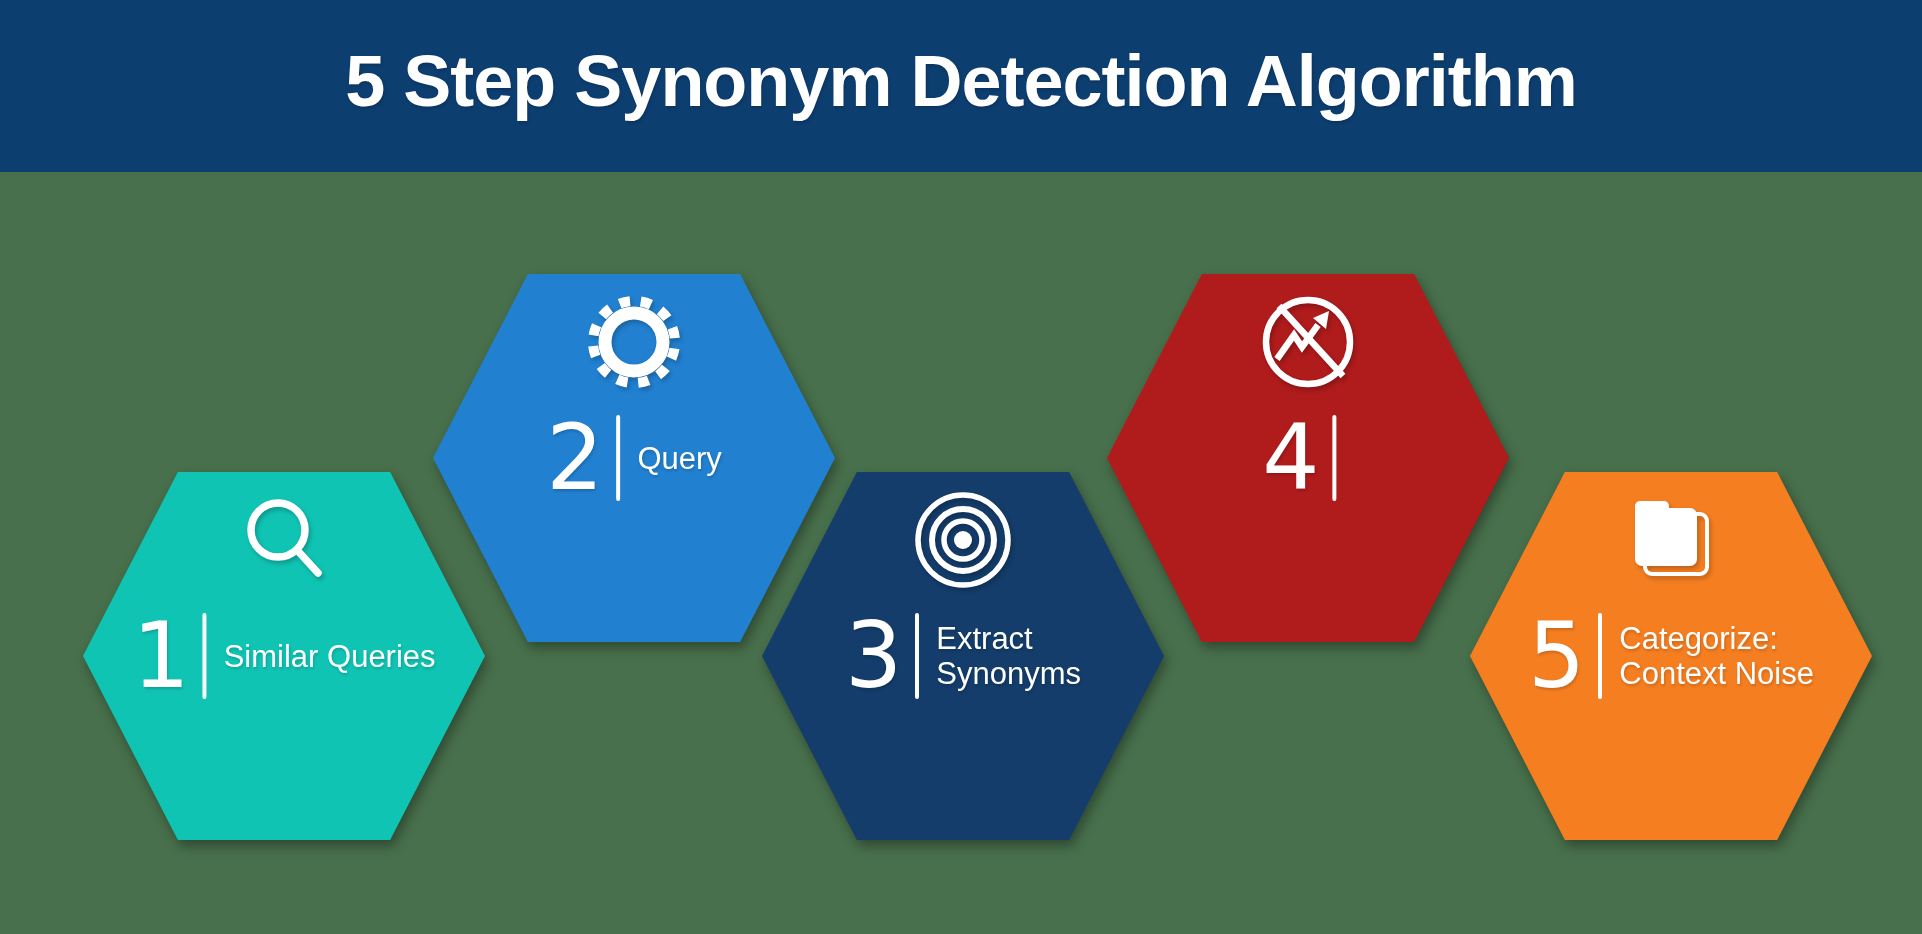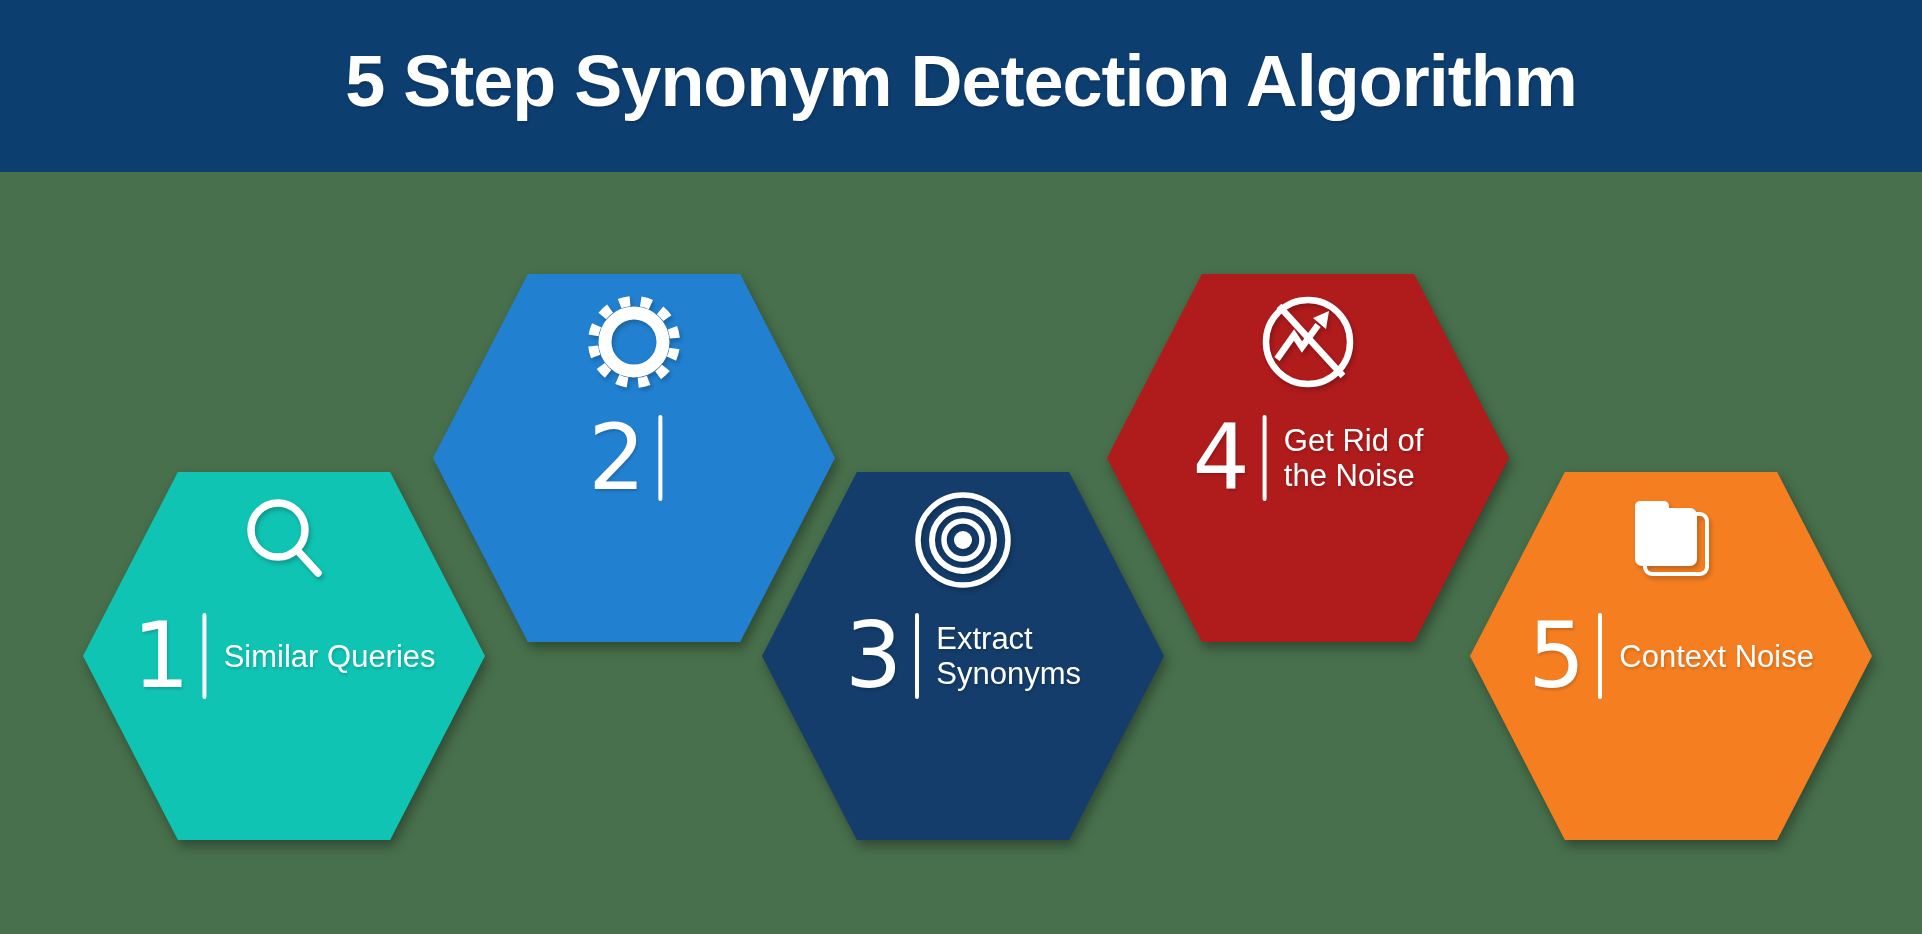--- a/index.html
+++ b/index.html
@@ -108,20 +108,21 @@
     <div class="icon">
       <svg viewBox="0 0 100 100">
         <circle class="st" cx="50" cy="50" r="29" stroke-width="13"></circle>
         <circle class="st" cx="50" cy="50" r="41" stroke-width="10" stroke-dasharray="10.7 10.77" transform="rotate(9 50 50)"></circle>
       </svg>
     </div>
     <div class="textrow">
       <span class="num">2</span>
       <span class="vdiv"></span>
       <span class="label">
+        <div>Query</div>
       </span>
     </div>
   </div>
 </div>
 
 <div class="hex-wrap hex-3">
   <div class="hex" id="hex3" style="background: rgb(20, 61, 107);">
     <div class="icon">
       <svg viewBox="0 0 100 100">
         <circle class="st" cx="50" cy="50" r="45" stroke-width="5.5"></circle>
@@ -147,38 +148,35 @@
       <svg viewBox="0 0 100 100">
         <circle class="st" cx="50" cy="50" r="42" stroke-width="6.5"></circle>
         <polyline class="st" points="19,67 36,43 44,55 60,33" stroke-width="6.5"></polyline>
         <path d="M71 19 L68 37 L55 26 Z" fill="#ffffff"></path>
         <line class="st" x1="21" y1="14" x2="85" y2="84" stroke-width="6.5"></line>
       </svg>
     </div>
     <div class="textrow">
       <span class="num">4</span>
       <span class="vdiv"></span>
-      <span class="label">
-        <div>Get Rid of</div>
-        <div>the Noise</div>
-      </span>
     </div>
   </div>
 </div>
 
 <div class="hex-wrap hex-5">
   <div class="hex" id="hex5" style="background: rgb(245, 126, 32);">
     <div class="icon">
       <svg viewBox="0 0 100 100">
         <rect x="24" y="24" width="62" height="60" rx="7" fill="none" stroke="#ffffff" stroke-width="4"></rect>
         <rect x="14" y="11" width="34" height="18" rx="5" fill="#ffffff"></rect>
         <rect x="14" y="18" width="62" height="58" rx="7" fill="#ffffff"></rect>
       </svg>
     </div>
     <div class="textrow">
       <span class="num">5</span>
       <span class="vdiv"></span>
       <span class="label">
+        <div>Categorize:</div>
         <div>Context Noise</div>
       </span>
     </div>
   </div>
 </div>
 
 </body></html>

